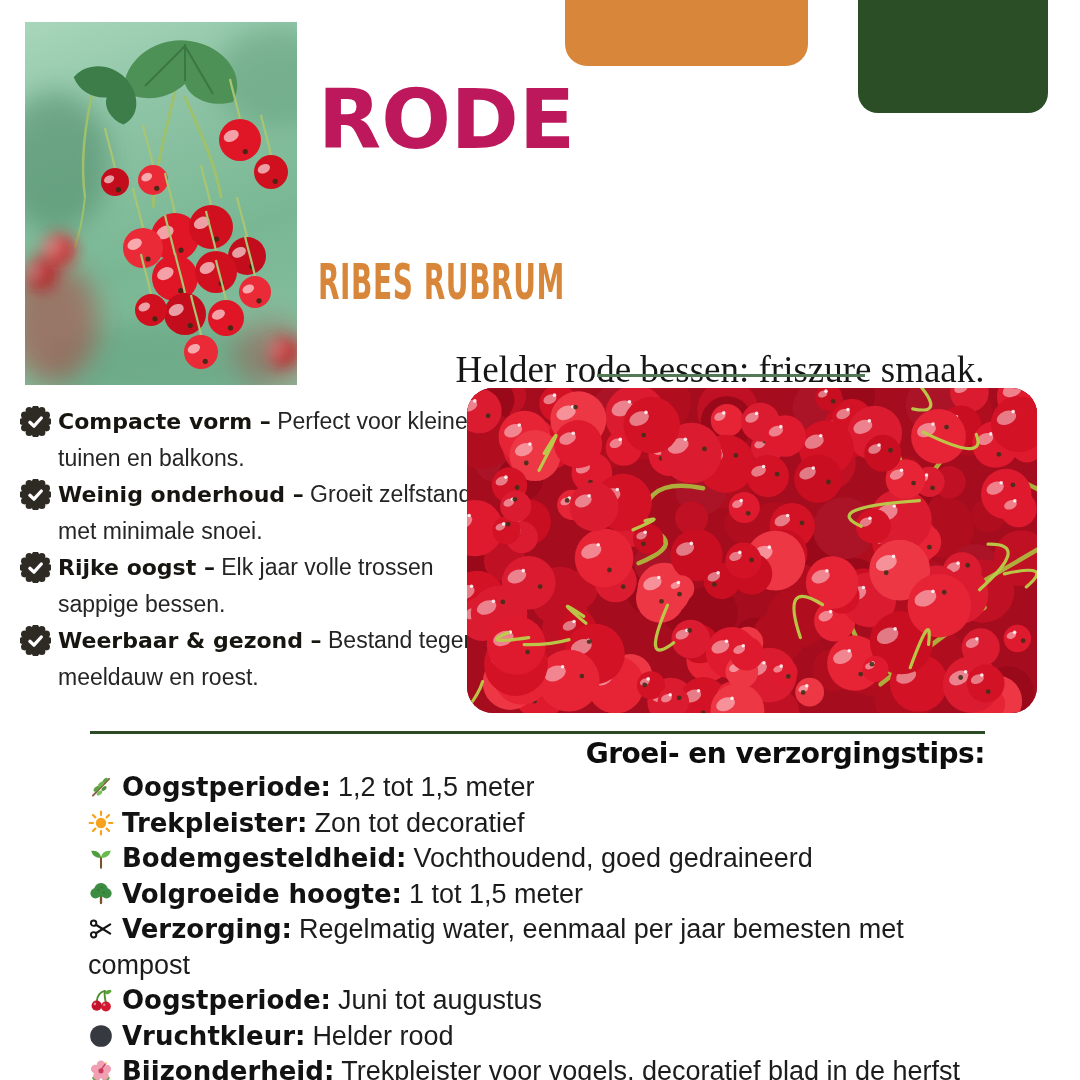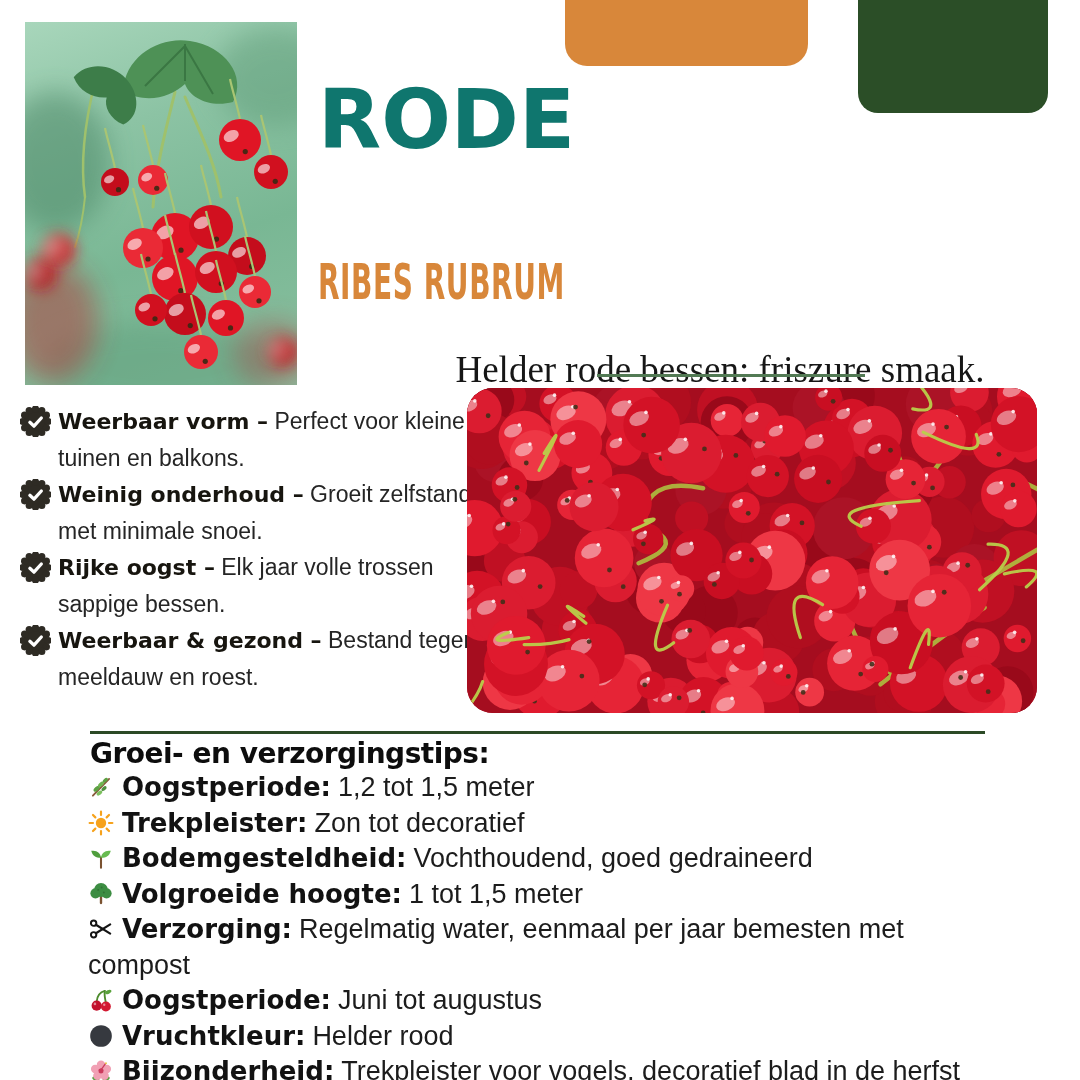--- a/index.html
+++ b/index.html
@@ -13,21 +13,21 @@
   .rect-green  { position:absolute; left:858px; top:-42px; width:190px; height:155px;
                  border-radius:20px; background:#2b4e27; }
 
   
   .photo-portrait { position:absolute; left:25px; top:22px; width:272px; height:363px;
                     overflow:hidden;
                     background:linear-gradient(160deg,#a8d6bb 0%,#8cc3a4 30%,#79b794 62%,#8ac0a0 100%); }
   .photo-portrait svg { display:block; }
 
   
-  .title { position:absolute; left:318px; top:74px; color:#0f766e;
+  .title { position:absolute; left:318px; top:74px; color:#be185d;
            font-family:"DejaVu Sans", sans-serif; font-weight:bold;
            font-size:82px; line-height:92px; letter-spacing:0; }
   .subtitle { position:absolute; left:318px; top:257px; color:#d8873a;
               font-family:"DejaVu Sans", sans-serif; font-weight:bold;
               font-size:50px; line-height:1; white-space:nowrap;
               transform:scaleX(0.56); transform-origin:left top; letter-spacing:1px; }
   .tagline { position:absolute; left:420px; top:320px; width:600px; text-align:center;
              font-family:"Liberation Serif", serif; font-size:37px; color:#161616;margin-top:28px; }
   .tagline-underline { position:absolute; left:597px; top:374px; width:268px; height:3px;
                        background:#527a54; }
@@ -38,21 +38,21 @@
   .feature p { font-size:23px; line-height:36px; color:#252525; }
   .feature b { font-family:"DejaVu Sans", sans-serif; font-weight:bold; color:#17150f; font-size:22px; }
   .badge { width:31px; height:31px; margin-top:3px; }
 
   
   .photo-berries { position:absolute; left:467px; top:388px; width:570px; height:325px;
                    border-radius:26px; overflow:hidden; background:#a50d1f; }
 
   
   .divider { position:absolute; left:90px; top:731px; width:895px; height:3px; background:#2c4a26; }
-  .tips-heading { position:absolute; left:90px; top:737px; width:895px; text-align:left;
+  .tips-heading { position:absolute; left:90px; top:737px; width:895px; text-align:right;
                   font-family:"DejaVu Sans", sans-serif; font-weight:bold;
                   font-size:28px; letter-spacing:-0.5px; color:#0d0d0d; }
   .tips { position:absolute; left:88px; top:770px; width:960px; }
   .tip-row { font-size:27px; line-height:35.5px; color:#1c1c1c; }
   .tip-row.narrow { max-width:830px; }
   .tip-row b { font-family:"DejaVu Sans", sans-serif; font-weight:bold; font-size:26px;
                color:#121212; margin-right:7px; }
   .tip-icon { width:26px; height:26px; vertical-align:-4px; margin-right:8px; }
   .defs-holder { position:absolute; width:0; height:0; overflow:hidden; }
 </style>
@@ -302,21 +302,21 @@
   <div class="subtitle">RIBES RUBRUM</div>
 
   <div class="tagline">Helder rode bessen: friszure smaak.</div>
   <div class="tagline-underline"></div>
 
   <div class="features">
     <div class="feature">
       <svg class="badge">
           <use href="#sym-seal"></use>
         </svg>
-      <p><b>Weerbaar vorm –</b> <span>Perfect voor kleine tuinen en balkons.</span></p>
+      <p><b>Compacte vorm –</b> <span>Perfect voor kleine tuinen en balkons.</span></p>
     </div>
     <div class="feature">
       <svg class="badge">
           <use href="#sym-seal"></use>
         </svg>
       <p><b>Weinig onderhoud –</b> <span>Groeit zelfstandig met minimale snoei.</span></p>
     </div>
     <div class="feature">
       <svg class="badge">
           <use href="#sym-seal"></use>

